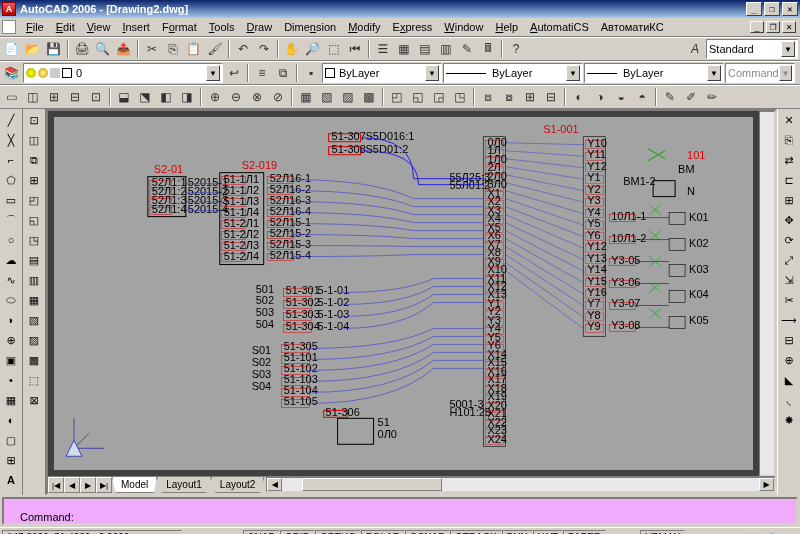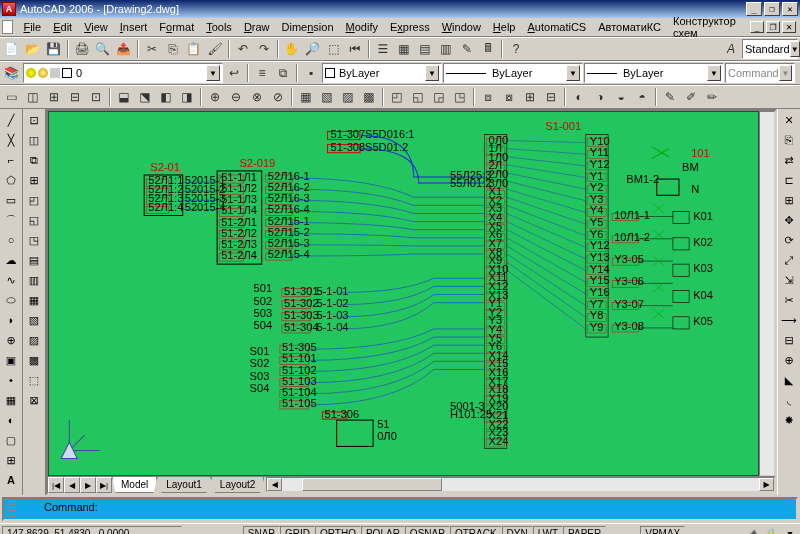--- a/index.html
+++ b/index.html
@@ -1,20 +1,20 @@
 <!DOCTYPE html>
 <html><head>
 <meta charset="utf-8">
 <style>
 * { margin: 0; padding: 0; box-sizing: border-box; font-family: "Tahoma", sans-serif; font-size: 11px; }
 body { background: #d4d0c8; width: 800px; height: 534px; overflow: hidden; }
 
 .titlebar { background: linear-gradient(#0a246a, #a6caf0); height: 18px; display: flex; align-items: center; padding: 0 2px; color: white; }
 .titlebar .icon { width: 14px; height: 14px; background: #c00; margin-right: 4px; display: flex; align-items: center; justify-content: center; font-size: 9px; font-weight: bold; background: linear-gradient(#f55,#a00); border: 1px solid #800; }
-.titlebar .title { font-weight: normal; flex: 1; }
+.titlebar .title { font-weight: bold; flex: 1; }
 .titlebar .winbtns { display: flex; gap: 2px; }
 .titlebar .winbtn { width: 16px; height: 14px; background: #d4d0c8; border: 1px solid #fff; border-right-color: #404040; border-bottom-color: #404040; font-size: 9px; display: flex; align-items: center; justify-content: center; color: black; font-family: "Marlett", monospace; }
 
 .menubar { background: #d4d0c8; height: 19px; display: flex; align-items: center; padding: 0 2px; border-bottom: 1px solid #808080; }
 .menubar .docicon { width: 14px; height: 14px; margin-right: 4px; background: #fff; border: 1px solid #888; }
 .menubar .item { padding: 2px 6px; cursor: default; }
 .menubar .item u { text-decoration: underline; }
 .menubar .spacer { flex: 1; }
 .menubar .docbtns { display: flex; gap: 2px; margin-right: 2px; }
 .menubar .docbtn { width: 14px; height: 12px; background: #d4d0c8; border: 1px solid #fff; border-right-color: #404040; border-bottom-color: #404040; font-size: 8px; display: flex; align-items: center; justify-content: center; }
@@ -24,33 +24,33 @@
 .tsep { width: 2px; height: 18px; border-left: 1px solid #808080; border-right: 1px solid #fff; margin: 0 2px; }
 .dropdown { height: 20px; border: 1px solid #808080; border-right-color: #fff; border-bottom-color: #fff; background: #fff; display: flex; align-items: center; padding: 0 2px; font-size: 11px; }
 .dropdown .arrow { margin-left: auto; width: 14px; height: 16px; background: #d4d0c8; border: 1px solid #fff; border-right-color: #404040; border-bottom-color: #404040; display: flex; align-items: center; justify-content: center; font-size: 8px; }
 
 .workspace { display: flex; background: #d4d0c8; }
 .sidetoolbar { width: 23px; background: #d4d0c8; border-right: 1px solid #808080; display: flex; flex-direction: column; padding: 1px; gap: 0; }
 .sidetoolbar.right { border-left: 1px solid #fff; border-right: none; }
 .vbtn { width: 20px; height: 20px; border: 1px solid transparent; display: flex; align-items: center; justify-content: center; font-size: 11px; }
 
 .canvas-wrap { flex: 1; display: flex; flex-direction: column; background: #d4d0c8; border: 2px inset #d4d0c8; }
-.canvas { flex: 1; background: #22c55e; position: relative; overflow: hidden; border: 1px solid #404040; }
+.canvas { flex: 1; background: #a3a3a3; position: relative; overflow: hidden; border: 6px solid #404040; }
 .canvas svg { width: 100%; height: 100%; }
 
 .tabs-scroll { height: 17px; display: flex; align-items: stretch; background: #d4d0c8; border-top: 1px solid #808080; }
 .navbtn { width: 16px; background: #d4d0c8; border: 1px solid #fff; border-right-color: #808080; border-bottom-color: #808080; font-size: 8px; display: flex; align-items: center; justify-content: center; color: #000; }
 .tab { padding: 0 8px; background: #d4d0c8; border: 1px solid #808080; border-top: none; display: flex; align-items: center; clip-path: polygon(0 0, 100% 0, 92% 100%, 8% 100%); font-size: 10px; }
 .tab.active { background: #ffffff; }
 .hscroll { flex: 1; height: 15px; background: #e8e8e8; border: 1px inset #d4d0c8; display: flex; margin-left: 2px; }
 .hscroll .thumb { width: 140px; height: 100%; background: #d4d0c8; border: 1px solid #fff; border-right-color: #808080; border-bottom-color: #808080; margin-left: 20px; }
 .hscroll .sbtn { width: 15px; background: #d4d0c8; border: 1px solid #fff; border-right-color: #808080; border-bottom-color: #808080; font-size: 8px; display: flex; align-items: center; justify-content: center; }
 .vscroll { width: 16px; background: #e8e8e8; border: 1px inset #d4d0c8; }
 
-.cmdline { height: 24px; background: #0ea5e9; border: 2px inset #d4d0c8; padding: 2px 4px; font-family: "Courier New", monospace; font-size: 11px; margin: 2px; display: flex; gap: 24px; }
+.cmdline { height: 24px; background: #f0abfc; border: 2px inset #d4d0c8; padding: 12px 4px; font-family: "Courier New", monospace; font-size: 11px; margin: 2px; display: flex; }
 .cmdline .handle { width: 8px; background: repeating-linear-gradient(#888 0 1px, transparent 1px 3px); margin-right: 4px; }
 
 .statusbar { height: 20px; background: #d4d0c8; display: flex; align-items: center; padding: 0 2px; border-top: 1px solid #fff; gap: 2px; }
 .statusbar .coords { padding: 1px 4px; border: 1px inset #d4d0c8; min-width: 180px; font-size: 10px; }
 .statusbar .toggle { padding: 1px 4px; border: 1px inset #d4d0c8; font-size: 10px; background: #d4d0c8; }
 .statusbar .sicon { width: 16px; height: 16px; border: 1px solid transparent; display: flex; align-items: center; justify-content: center; font-size: 10px; }
 
 .layer-swatch { display: inline-flex; align-items: center; gap: 2px; }
 .layer-swatch span { width: 10px; height: 10px; display: inline-block; }
 .ls-bulb { background: radial-gradient(#ff0,#aa0); border-radius: 50%; }
@@ -80,21 +80,20 @@
   <div class="item">F<u>o</u>rmat</div>
   <div class="item"><u>T</u>ools</div>
   <div class="item"><u>D</u>raw</div>
   <div class="item">Dime<u>n</u>sion</div>
   <div class="item"><u>M</u>odify</div>
   <div class="item">E<u>x</u>press</div>
   <div class="item"><u>W</u>indow</div>
   <div class="item"><u>H</u>elp</div>
   <div class="item"><u>A</u>utomatiCS</div>
   <div class="item">АвтоматиКС</div>
-  <div class="item">Конструктор схем</div>
   <div class="spacer"></div>
   <div class="docbtns">
     <div class="docbtn">_</div>
     <div class="docbtn">❐</div>
     <div class="docbtn">✕</div>
   </div>
 </div>
 
 <div class="toolbar">
   <div class="tbtn">📄</div>
@@ -121,21 +120,21 @@
   <div class="tbtn">☰</div>
   <div class="tbtn">▦</div>
   <div class="tbtn">▤</div>
   <div class="tbtn">▥</div>
   <div class="tbtn">✎</div>
   <div class="tbtn">🖩</div>
   <div class="tsep"></div>
   <div class="tbtn">?</div>
   <div style="flex:1"></div>
   <div class="tbtn" style="font-style:italic">A</div>
-  <div class="dropdown" style="width:56px">
+  <div class="dropdown" style="width:92px">
     <span>Standard</span>
     <div class="arrow">▼</div>
   </div>
 </div>
 
 <div class="toolbar">
   <div class="tbtn">📚</div>
   <div class="dropdown" style="width:200px">
     <span class="layer-swatch">
       <span class="ls-bulb"></span>

